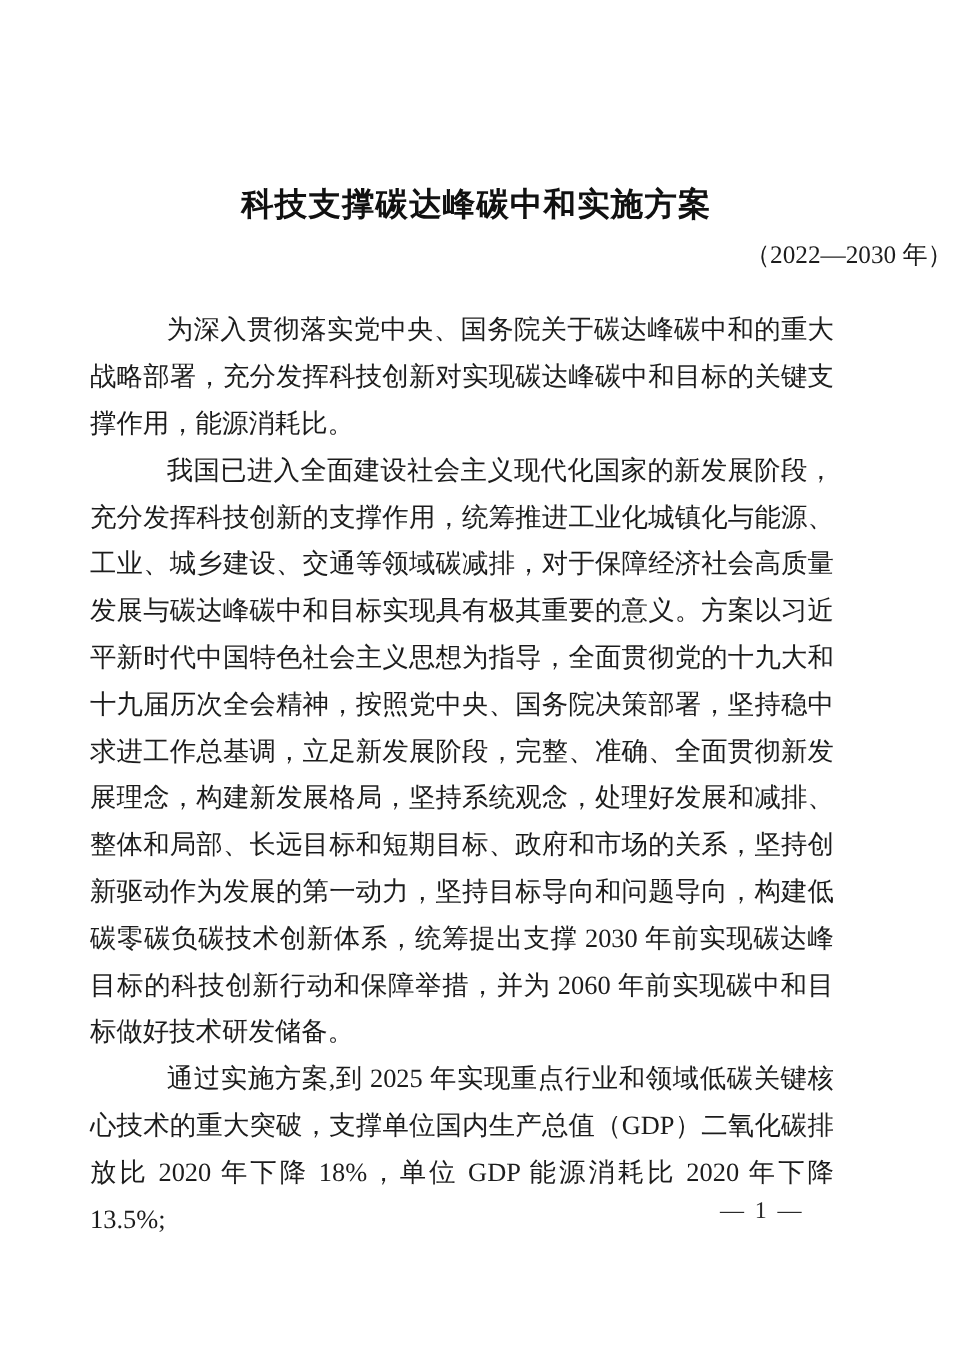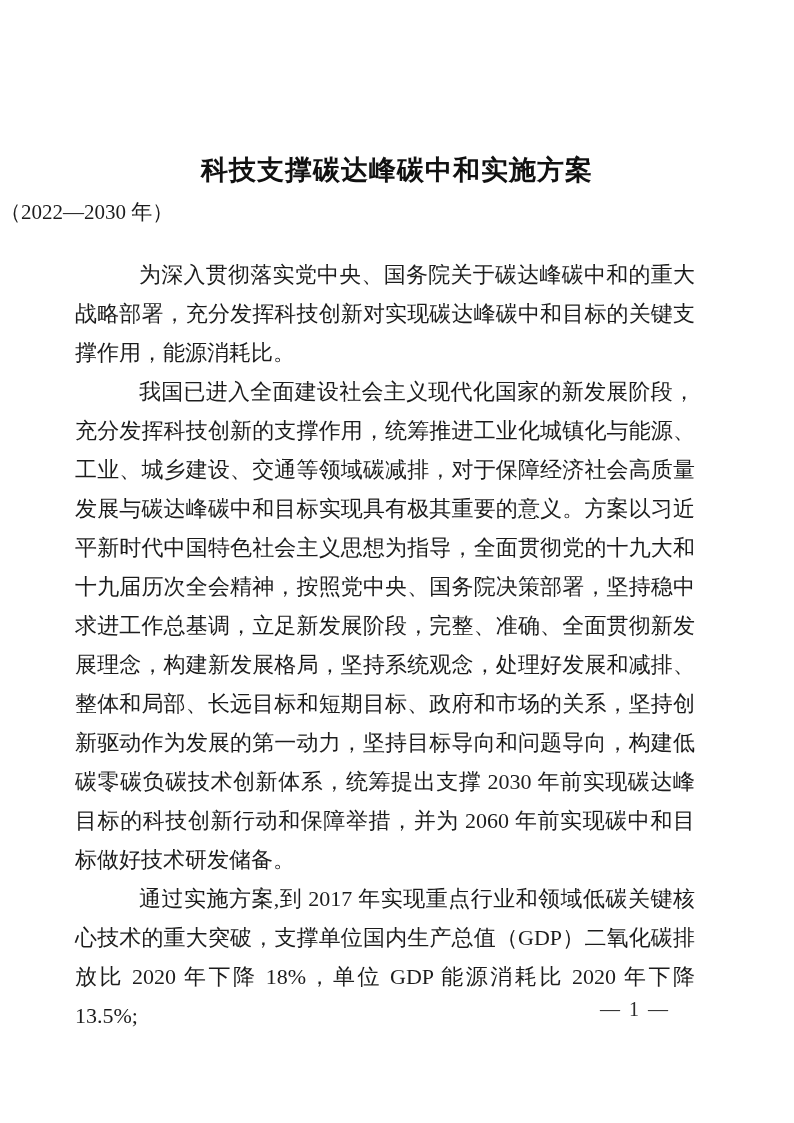--- a/index.html
+++ b/index.html
@@ -26,21 +26,21 @@
     font-size: 27px;
     font-weight: bold;
     letter-spacing: 1px;
     color: #111111;
   }
   .doc-subtitle {
     position: absolute;
     top: 198px;
     left: 0;
     width: 794px;
-    text-align: left;
+    text-align: right;
     font-size: 21px;
     color: #1c1c1c;
   }
   .doc-body {
     position: absolute;
     top: 255px;
     left: 75px;
     width: 620px;
     font-size: 22px;
     line-height: 39px;
@@ -66,18 +66,18 @@
 
 <div class="page">
 
   <h1 class="doc-title">科技支撑碳达峰碳中和实施方案</h1>
 
   <div class="doc-subtitle">（2022—2030 年）</div>
 
   <div class="doc-body">
     <p>为深入贯彻落实党中央、国务院关于碳达峰碳中和的重大战略部署，充分发挥科技创新对实现碳达峰碳中和目标的关键支撑作用，能源消耗比。</p>
     <p>我国已进入全面建设社会主义现代化国家的新发展阶段，充分发挥科技创新的支撑作用，统筹推进工业化城镇化与能源、工业、城乡建设、交通等领域碳减排，对于保障经济社会高质量发展与碳达峰碳中和目标实现具有极其重要的意义。方案以习近平新时代中国特色社会主义思想为指导，全面贯彻党的十九大和十九届历次全会精神，按照党中央、国务院决策部署，坚持稳中求进工作总基调，立足新发展阶段，完整、准确、全面贯彻新发展理念，构建新发展格局，坚持系统观念，处理好发展和减排、整体和局部、长远目标和短期目标、政府和市场的关系，坚持创新驱动作为发展的第一动力，坚持目标导向和问题导向，构建低碳零碳负碳技术创新体系，统筹提出支撑 2030 年前实现碳达峰目标的科技创新行动和保障举措，并为 2060 年前实现碳中和目标做好技术研发储备。</p>
-    <p>通过实施方案,到 2017 年实现重点行业和领域低碳关键核心技术的重大突破，支撑单位国内生产总值（GDP）二氧化碳排放比 2020 年下降 18%，单位 GDP 能源消耗比 2020 年下降 13.5%;</p>
+    <p>通过实施方案,到 2025 年实现重点行业和领域低碳关键核心技术的重大突破，支撑单位国内生产总值（GDP）二氧化碳排放比 2020 年下降 18%，单位 GDP 能源消耗比 2020 年下降 13.5%;</p>
   </div>
 
   <div class="page-footer">— 1 —</div>
 
 </div>
 
 </body></html>

